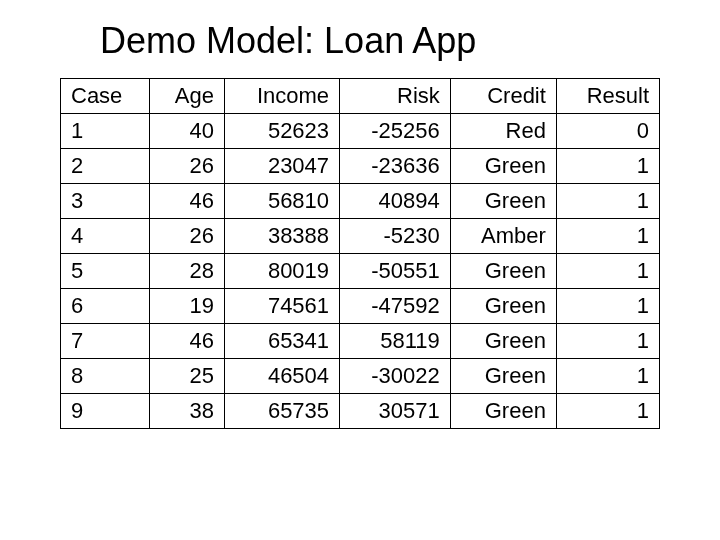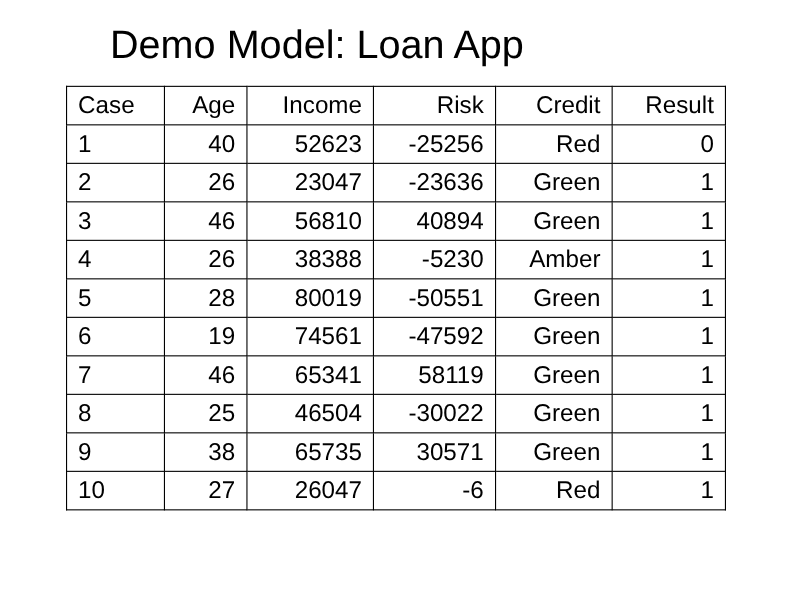--- a/index.html
+++ b/index.html
@@ -135,22 +135,14 @@
         <td>1</td>
       </tr>
       <tr>
         <td>9</td>
         <td>38</td>
         <td>65735</td>
         <td>30571</td>
         <td>Green</td>
         <td>1</td>
       </tr>
-      <tr>
-        <td>10</td>
-        <td>27</td>
-        <td>26047</td>
-        <td>-6</td>
-        <td>Red</td>
-        <td>1</td>
-      </tr>
     </tbody>
 </table>
 
 </body></html>

